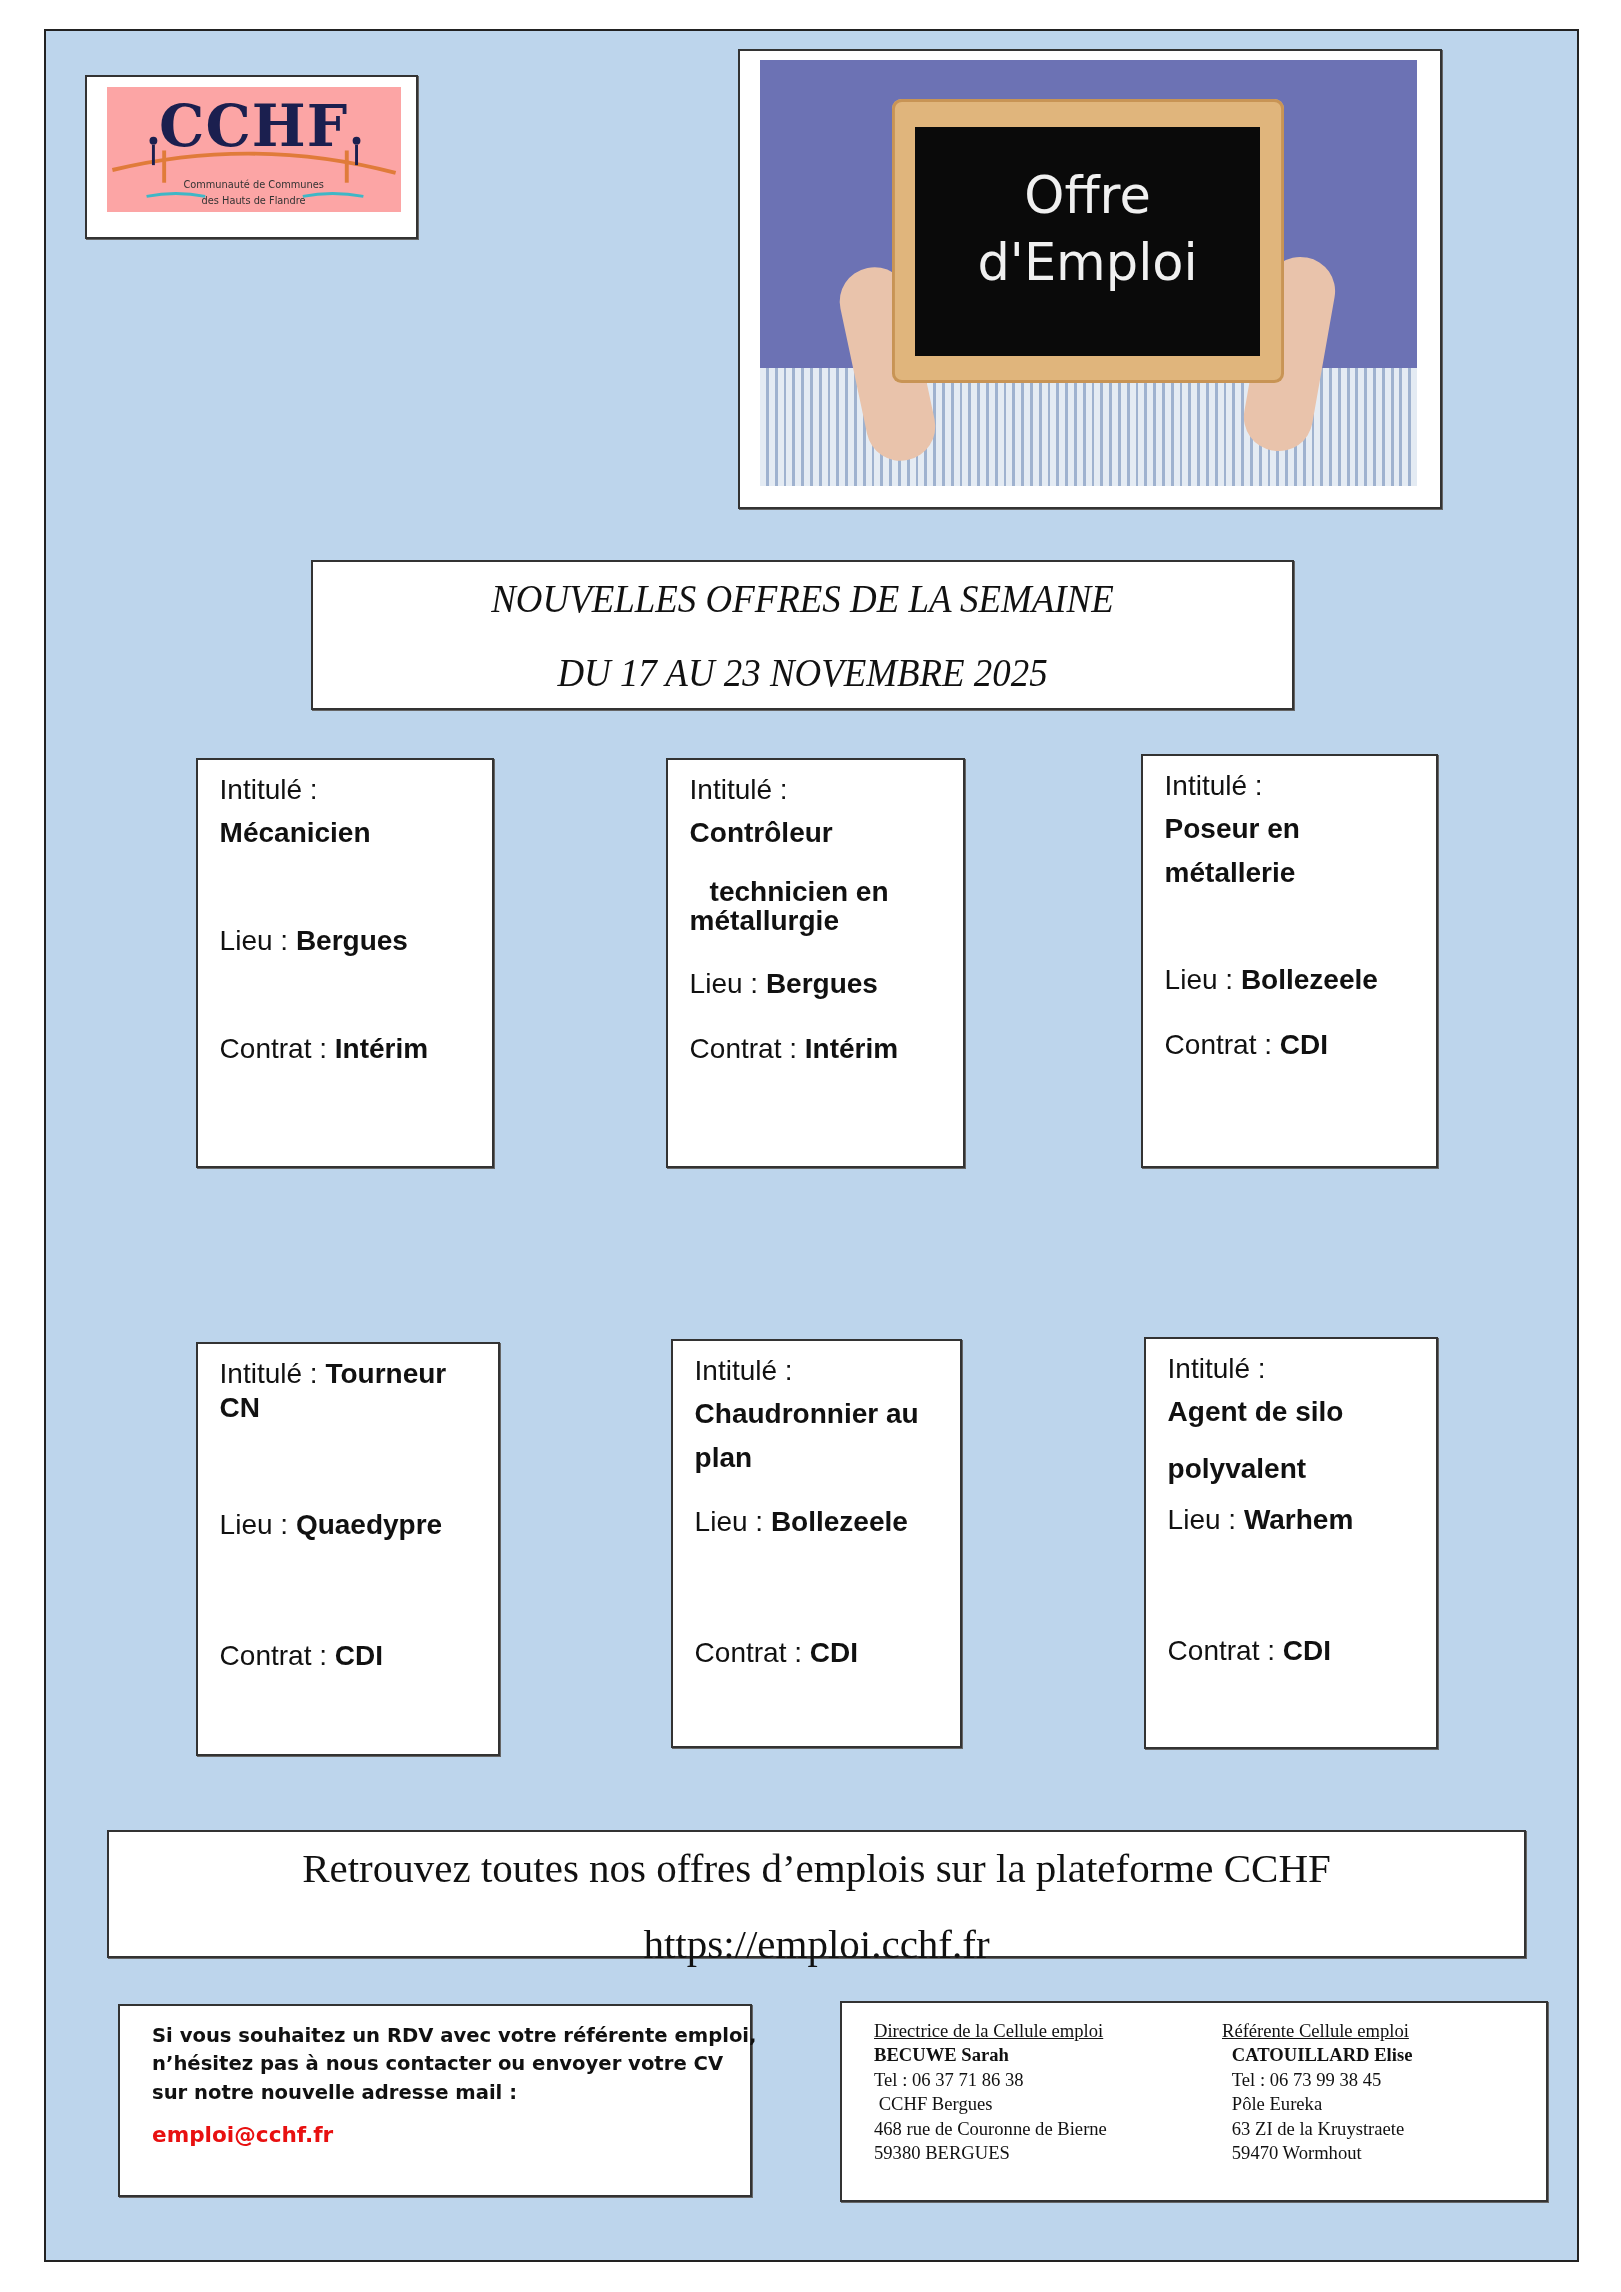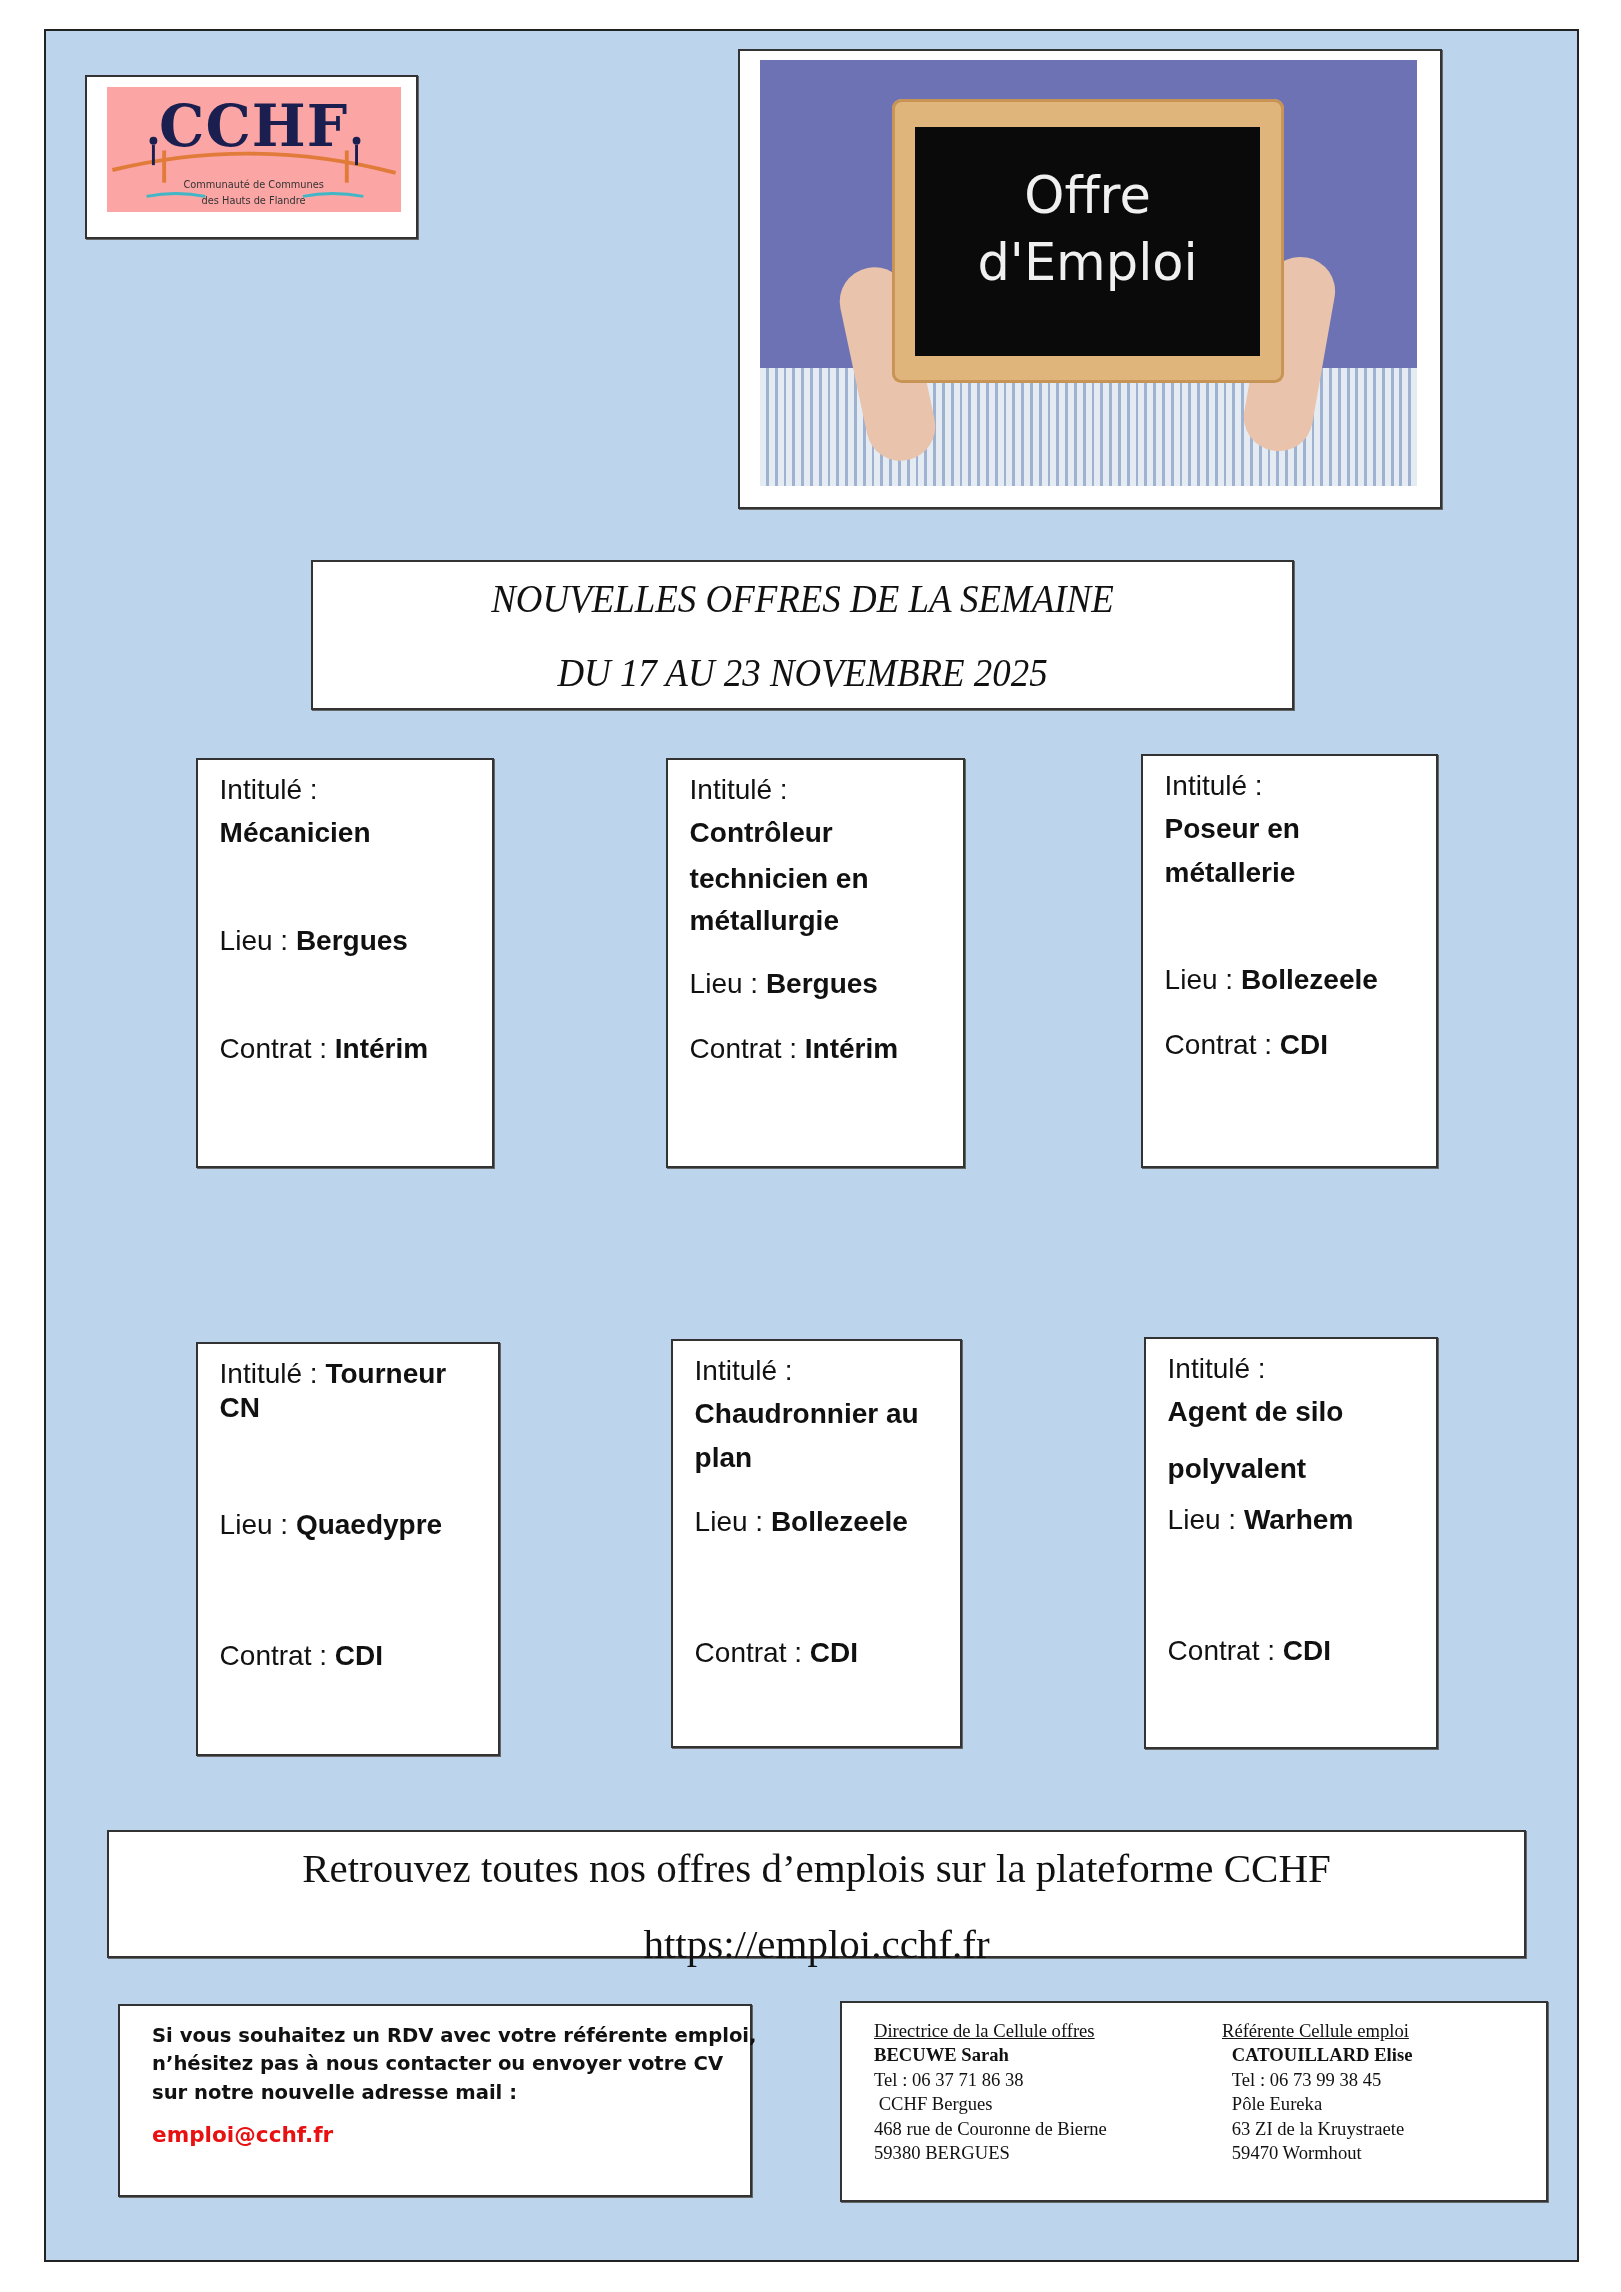--- a/index.html
+++ b/index.html
@@ -97,21 +97,21 @@
   <div class="box offer" style="left:150px; top:727px; width:298px; height:410px;">
     <div class="line" style="top:7.8px;"><span>Intitulé : </span></div>
     <div class="line" style="top:51px;"><b>Mécanicien</b></div>
     <div class="line" style="top:159px;"><span>Lieu : </span><b>Bergues</b></div>
     <div class="line" style="top:267px;"><span>Contrat : </span><b>Intérim</b></div>
   </div>
 
   <div class="box offer" style="left:620px; top:727px; width:299px; height:410px;">
     <div class="line" style="top:7.8px;"><span>Intitulé : </span></div>
     <div class="line" style="top:51px;"><b>Contrôleur</b></div>
-    <div class="line" style="top:97px;"><b>technicien en</b></div>
+    <div class="line" style="top:110px;margin-left:20px;"><b>technicien en</b></div>
     <div class="line" style="top:139px;"><b>métallurgie</b></div>
     <div class="line" style="top:202px;"><span>Lieu : </span><b>Bergues</b></div>
     <div class="line" style="top:267px;"><span>Contrat : </span><b>Intérim</b></div>
   </div>
 
   <div class="box offer" style="left:1095px; top:723px; width:297px; height:414px;">
     <div class="line" style="top:7.8px;"><span>Intitulé : </span></div>
     <div class="line" style="top:51px;"><b>Poseur en</b></div>
     <div class="line" style="top:95px;"><b>métallerie</b></div>
     <div class="line" style="top:202px;"><span>Lieu : </span><b>Bollezeele</b></div>
@@ -148,21 +148,21 @@
 
   <div class="box contact-left">
     <div class="cl-line" style="top:14.7px;">Si vous souhaitez un RDV avec votre référente emploi,</div>
     <div class="cl-line" style="top:43px;">n’hésitez pas à nous contacter ou envoyer votre CV</div>
     <div class="cl-line" style="top:72px;">sur notre nouvelle adresse mail :</div>
     <div class="cl-email">emploi@cchf.fr</div>
   </div>
 
   <div class="box contact-right">
     <div class="cr-col" style="left:32px;">
-      <div class="role">Directrice de la Cellule offres</div>
+      <div class="role">Directrice de la Cellule emploi</div>
       <div class="name">BECUWE Sarah</div>
       <div>Tel : 06 37 71 86 38</div>
       <div style="white-space:pre"> CCHF Bergues</div>
       <div>468 rue de Couronne de Bierne</div>
       <div>59380 BERGUES</div>
     </div>
     <div class="cr-col" style="left:380px;">
       <div class="role">Référente Cellule emploi</div>
       <div class="name" style="padding-left:9.8px;">CATOUILLARD Elise</div>
       <div style="padding-left:9.8px;">Tel : 06 73 99 38 45</div>

